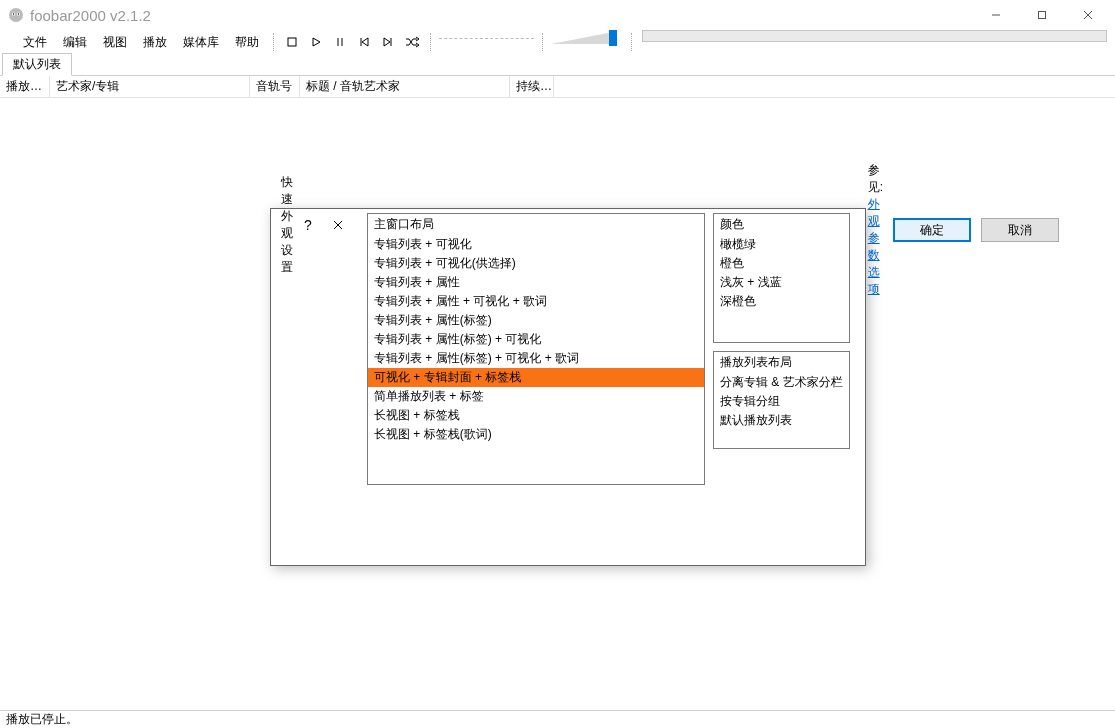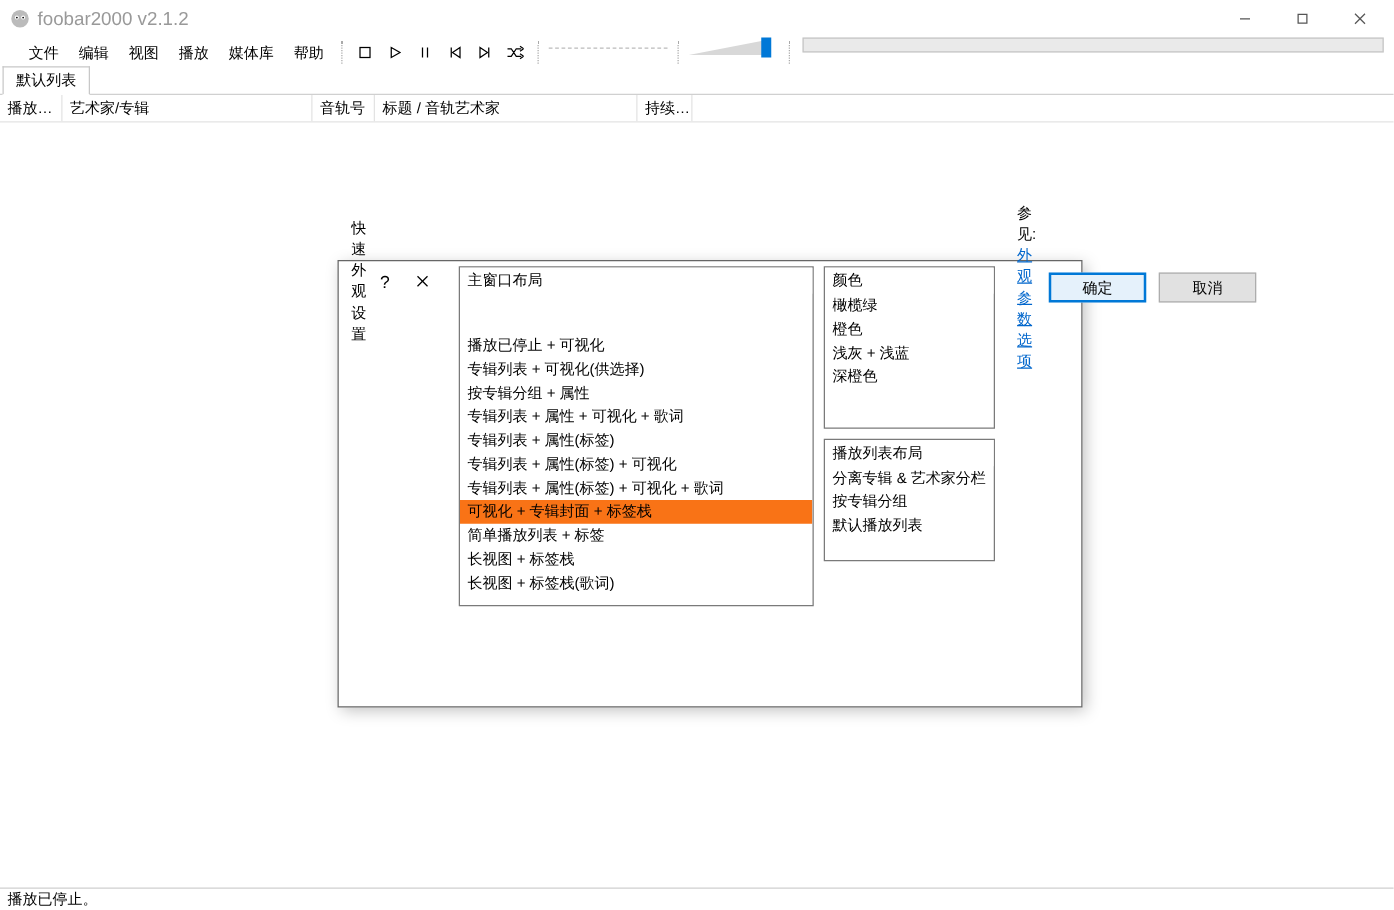--- a/index.html
+++ b/index.html
@@ -55,21 +55,21 @@
   .dialog { position:absolute; left:270px; top:208px; width:596px; height:358px; background:#fff; border:1px solid #666; box-shadow: 3px 3px 12px rgba(0,0,0,.25); display:flex; flex-direction:row;}
   .dlg-title { height:32px; display:flex; align-items:center; padding:0 6px 0 10px; font-size:12px; color:#000;}
   .dlg-title .t { flex:1; }
   .dlg-title .hbtn { width:30px; height:24px; display:flex; align-items:center; justify-content:center; font-family: "Segoe UI", Arial; font-size:14px; color:#000;}
   .dlg-body { flex:1; padding: 4px 8px 0 8px; display:flex; gap:8px; }
   .listbox { border:1px solid #7a7a7a; background:#fff; overflow:hidden; display:flex; flex-direction:column;}
   .listbox-head { padding:2px 6px; background:#fff; color:#000; border-bottom:0;}
   .listbox-items { flex:1; overflow:auto; }
   .litem { padding:1px 6px; cursor:default; white-space:nowrap;}
   .litem.sel { background:#f97316; }
-  .left-list { width:284px; height:272px;gap:32px; }
+  .left-list { width:338px; height:272px; }
   .right-col { flex:1; display:flex; flex-direction:column; gap:8px; }
   .right-top { height:130px; position:relative;}
   .right-top .listbox-items{ overflow-y:scroll; }
   .right-bottom { height:98px; }
 
   .dlg-footer { height:42px; display:flex; align-items:center; padding: 0 10px; gap:10px; }
   .dlg-footer .see { flex:1; font-size:12px; color:#000;}
   .dlg-footer .see a{ color:#0066cc; text-decoration:underline; cursor:pointer;}
   .btn { min-width:78px; height:24px; border:1px solid #adadad; background:#e1e1e1; display:flex; align-items:center; justify-content:center; font-size:12px;}
   .btn.primary { border:2px solid #0078d7; background:#e5f1fb;}
@@ -198,23 +198,23 @@
       <svg width="10" height="10" viewBox="0 0 10 10">
           <line x1="1" y1="1" x2="9" y2="9" stroke="#000"></line>
           <line x1="9" y1="1" x2="1" y2="9" stroke="#000"></line>
         </svg>
     </div>
   </div>
   <div class="dlg-body">
     <div class="listbox left-list">
       <div class="listbox-head">主窗口布局</div>
       <div class="listbox-items" id="main-layout-items">
-          <div class="litem">播放已停止 + 可视化</div>
+          <div class="litem">专辑列表 + 可视化</div>
           <div class="litem">专辑列表 + 可视化(供选择)</div>
-          <div class="litem">按专辑分组 + 属性</div>
+          <div class="litem">专辑列表 + 属性</div>
           <div class="litem">专辑列表 + 属性 + 可视化 + 歌词</div>
           <div class="litem">专辑列表 + 属性(标签)</div>
           <div class="litem">专辑列表 + 属性(标签) + 可视化</div>
           <div class="litem">专辑列表 + 属性(标签) + 可视化 + 歌词</div>
           <div class="litem sel">可视化 + 专辑封面 + 标签栈</div>
           <div class="litem">简单播放列表 + 标签</div>
           <div class="litem">长视图 + 标签栈</div>
           <div class="litem">长视图 + 标签栈(歌词)</div>
         </div>
     </div>

